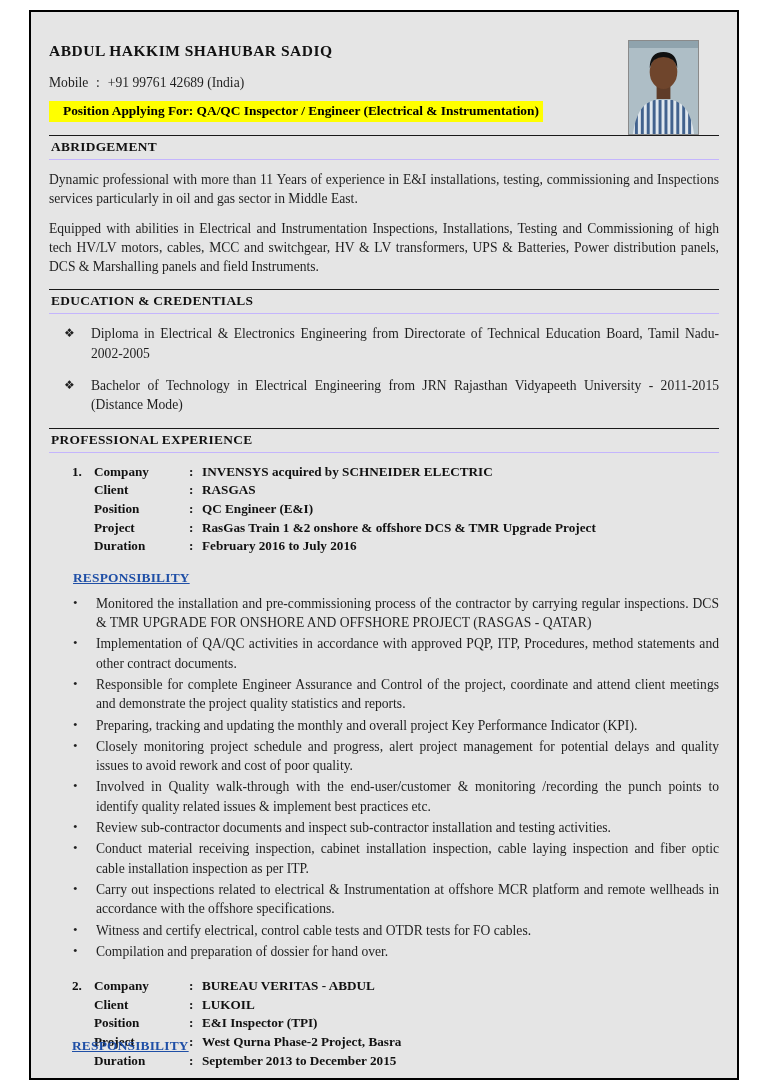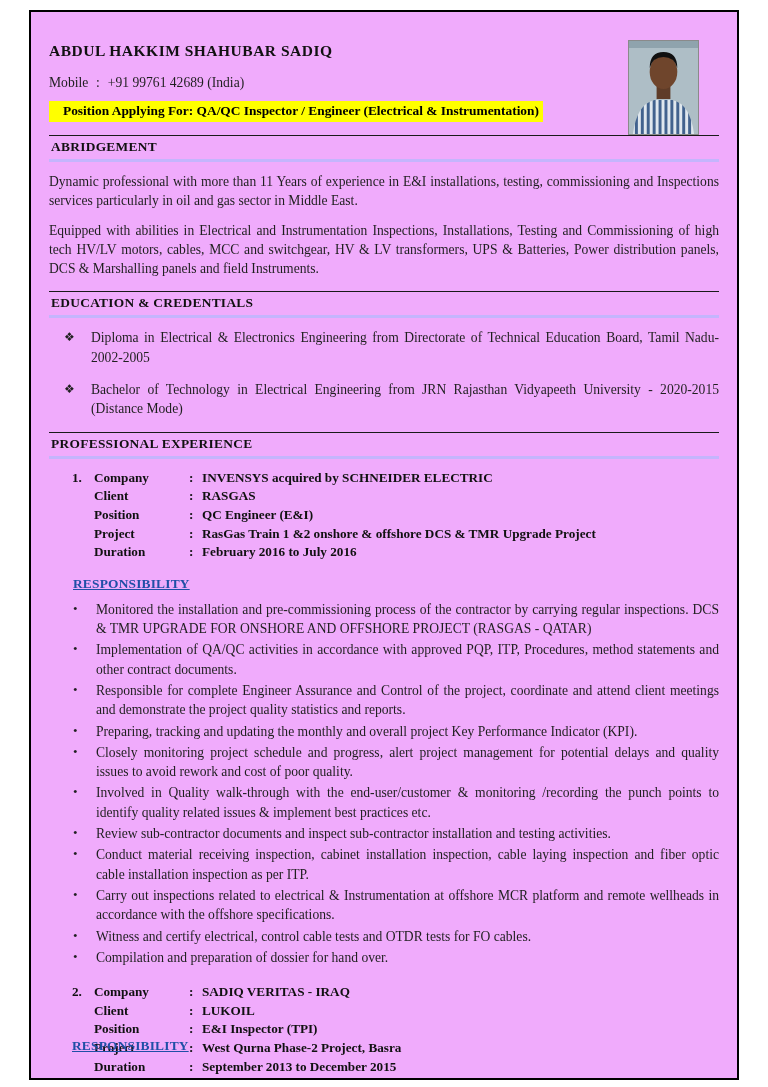--- a/index.html
+++ b/index.html
@@ -9,21 +9,21 @@
     padding: 10px 29px 7px 29px;
     font-family: "Liberation Serif", serif;
     color: #1f1f1f;
   }
   .frame {
     border: 2px solid #000;
     width: 100%; height: 100%;
     padding: 26px 18px 0 18px;
     position: relative;
     overflow: hidden;
-    background: #f0abfc;
+    background: #e5e5e5;
   }
   .photo {
     position: absolute; top: 28px; right: 38px;
     width: 71px; height: 95px;
     border: 1px solid #8a8a8a;
     background: #aebec6;
   }
   .name {
     font-size: 15.5px; font-weight: bold; letter-spacing: .5px;
     margin: 4px 0 15px 0; color: #111;
@@ -31,21 +31,21 @@
   .contact { font-size: 13.6px; margin-bottom: 7px; }
   .contact .lbl { display: inline-block; width: 47px; }
   .contact .cl { margin-right: 8px; }
   .link { color: #0855c4; text-decoration: underline; cursor: pointer; }
   .highlight {
     display: inline-block; background: #ffff00; color: #000;
     font-weight: bold; font-size: 13.4px;
     padding: 2px 4px 3px 14px; margin: 3px 0 7px 0;
   }
   .sec {
-    border-top: 1px solid #1a1a1a; border-bottom: 3px solid #c4b5fd;
+    border-top: 1px solid #1a1a1a; border-bottom: 1px solid #c4b5fd;
     font-weight: bold; font-size: 13.4px; letter-spacing: .3px; color: #111;
     padding: 3px 0 4px 2px; margin: 6px 0 10px 0;
   }
   p.para {
     font-size: 13.6px; line-height: 1.42; text-align: justify;
     margin: 0 0 10px 0;
   }
   p.para.last { margin-bottom: 13px; }
   .edu-item { display: flex; font-size: 13.6px; line-height: 1.42; margin: 0 0 13px 15px; }
   .edu-item .mk { flex: 0 0 27px; font-size: 12px; padding-top: 1px; }
@@ -105,21 +105,21 @@
     <p class="para">Dynamic professional with more than 11 Years of experience in E&amp;I installations, testing, commissioning and Inspections services particularly in oil and gas sector in Middle East.</p>
     <p class="para last">Equipped with abilities in Electrical and Instrumentation Inspections, Installations, Testing and Commissioning of high tech HV/LV motors, cables, MCC and switchgear, HV &amp; LV transformers, UPS &amp; Batteries, Power distribution panels, DCS &amp; Marshalling panels and field Instruments.</p>
 
     <div class="sec">EDUCATION &amp; CREDENTIALS</div>
     <div class="edu-item">
       <span class="mk">❖</span>
       <span class="tx">Diploma in Electrical &amp; Electronics Engineering from Directorate of Technical Education Board, Tamil Nadu-2002-2005</span>
     </div>
     <div class="edu-item">
       <span class="mk">❖</span>
-      <span class="tx">Bachelor of Technology in Electrical Engineering from JRN Rajasthan Vidyapeeth University - 2020-2015 (Distance Mode)</span>
+      <span class="tx">Bachelor of Technology in Electrical Engineering from JRN Rajasthan Vidyapeeth University - 2011-2015 (Distance Mode)</span>
     </div>
 
     <div class="sec">PROFESSIONAL EXPERIENCE</div>
 
     <div class="job">
       <div>1.</div>
       <div>Company</div>
       <div>:</div>
       <div>INVENSYS acquired by SCHNEIDER ELECTRIC</div>
 
@@ -190,21 +190,21 @@
       <div class="b-item">
         <span class="mk">•</span>
         <span class="tx">Compilation and preparation of dossier for hand over.</span>
       </div>
     </div>
 
     <div class="job">
       <div>2.</div>
       <div>Company</div>
       <div>:</div>
-      <div>SADIQ VERITAS - IRAQ</div>
+      <div>BUREAU VERITAS - ABDUL</div>
 
       <div></div>
       <div>Client</div>
       <div>:</div>
       <div>LUKOIL</div>
 
       <div></div>
       <div>Position</div>
       <div>:</div>
       <div>E&amp;I Inspector (TPI)</div>

